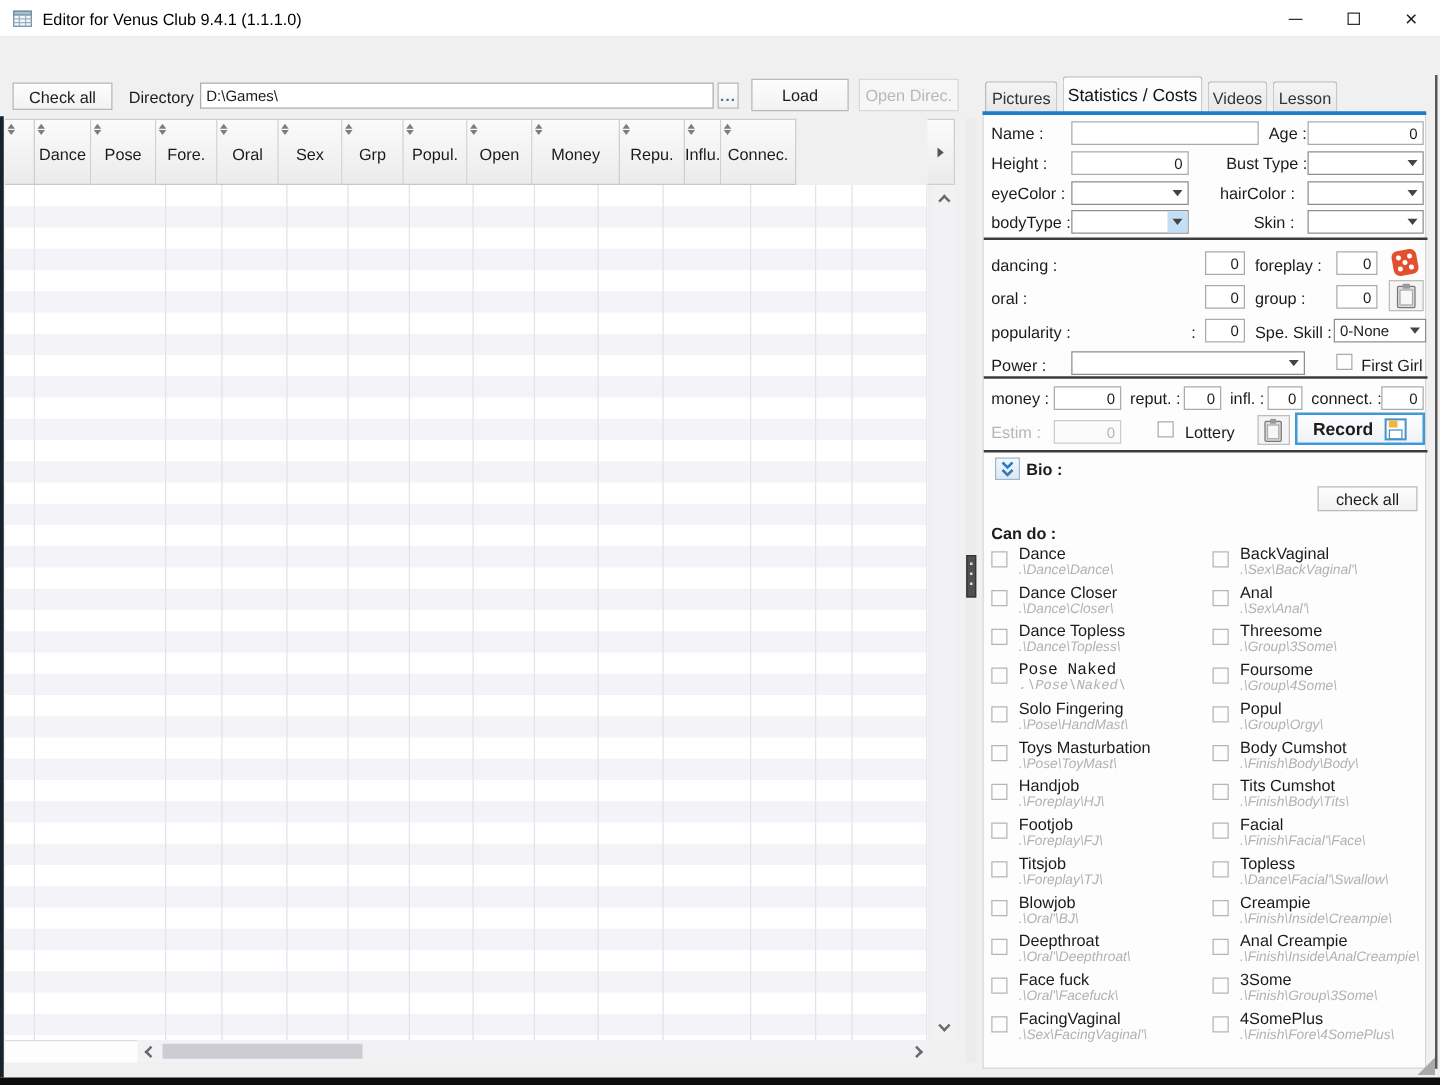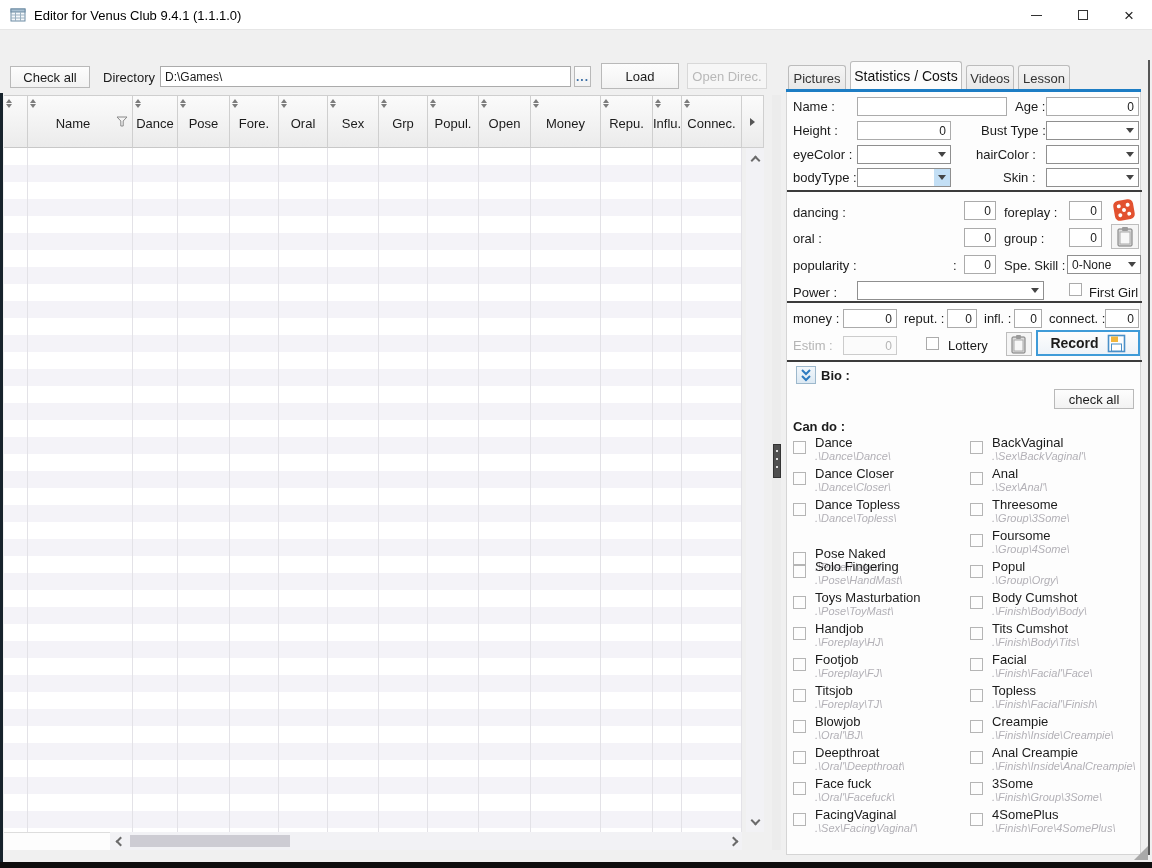--- a/index.html
+++ b/index.html
@@ -130,30 +130,20 @@
   <div class="btn" style="left:601px; top:63px; width:78px; height:26px;">Load</div>
   <div class="btn disabled" style="left:687px; top:63px; width:80px; height:26px;">Open Direc.</div>
 
   <div class="grid-header" id="gridHeader">
       <div class="hcell nofilter" style="width: 24px;">
         <span class="sortg">
           <i class="tu"></i>
           <i class="td"></i>
         </span>
         <span class="hlab"></span>
-      </div>
-      <div class="hcell" style="width: 105px;">
-        <span class="sortg">
-          <i class="tu"></i>
-          <i class="td"></i>
-        </span>
-        <span class="hlab">Name</span>
-        <span class="funnel"><svg width="12" height="11">
-            <path d="M1 1 H11 L7.2 5 V10 H4.8 V5 Z" fill="none" stroke="#8a8a8a"></path>
-          </svg></span>
       </div>
       <div class="hcell nofilter" style="width: 45px;">
         <span class="sortg">
           <i class="tu"></i>
           <i class="td"></i>
         </span>
         <span class="hlab">Dance</span>
       </div>
       <div class="hcell nofilter" style="width: 52px;">
         <span class="sortg">
@@ -1070,21 +1060,21 @@
         <div class="cd-item" style="left: 6px; top: 374px;">
           <div class="cd-cb"></div>
           <div class="cd-label">Dance Closer</div>
           <div class="cd-path">.\Dance\Closer\</div>
         </div>
         <div class="cd-item" style="left: 6px; top: 405px;">
           <div class="cd-cb"></div>
           <div class="cd-label">Dance Topless</div>
           <div class="cd-path">.\Dance\Topless\</div>
         </div>
-        <div class="cd-item" style="left: 6px; top: 454px;">
+        <div class="cd-item" style="left: 6px; top: 436px; font-family: Liberation Mono, monospace;">
           <div class="cd-cb"></div>
           <div class="cd-label">Pose Naked</div>
           <div class="cd-path">.\Pose\Naked\</div>
         </div>
         <div class="cd-item" style="left: 6px; top: 467px;">
           <div class="cd-cb"></div>
           <div class="cd-label">Solo Fingering</div>
           <div class="cd-path">.\Pose\HandMast\</div>
         </div>
         <div class="cd-item" style="left: 6px; top: 498px;">
@@ -1163,21 +1153,21 @@
           <div class="cd-path">.\Finish\Body\Tits\</div>
         </div>
         <div class="cd-item" style="left: 183px; top: 560px;">
           <div class="cd-cb"></div>
           <div class="cd-label">Facial</div>
           <div class="cd-path">.\Finish\Facial'\Face\</div>
         </div>
         <div class="cd-item" style="left: 183px; top: 591px;">
           <div class="cd-cb"></div>
           <div class="cd-label">Topless</div>
-          <div class="cd-path">.\Finish\Facial'\Finish\</div>
+          <div class="cd-path">.\Dance\Facial'\Swallow\</div>
         </div>
         <div class="cd-item" style="left: 183px; top: 622px;">
           <div class="cd-cb"></div>
           <div class="cd-label">Creampie</div>
           <div class="cd-path">.\Finish\Inside\Creampie\</div>
         </div>
         <div class="cd-item" style="left: 183px; top: 653px;">
           <div class="cd-cb"></div>
           <div class="cd-label">Anal Creampie</div>
           <div class="cd-path">.\Finish\Inside\AnalCreampie\</div>

